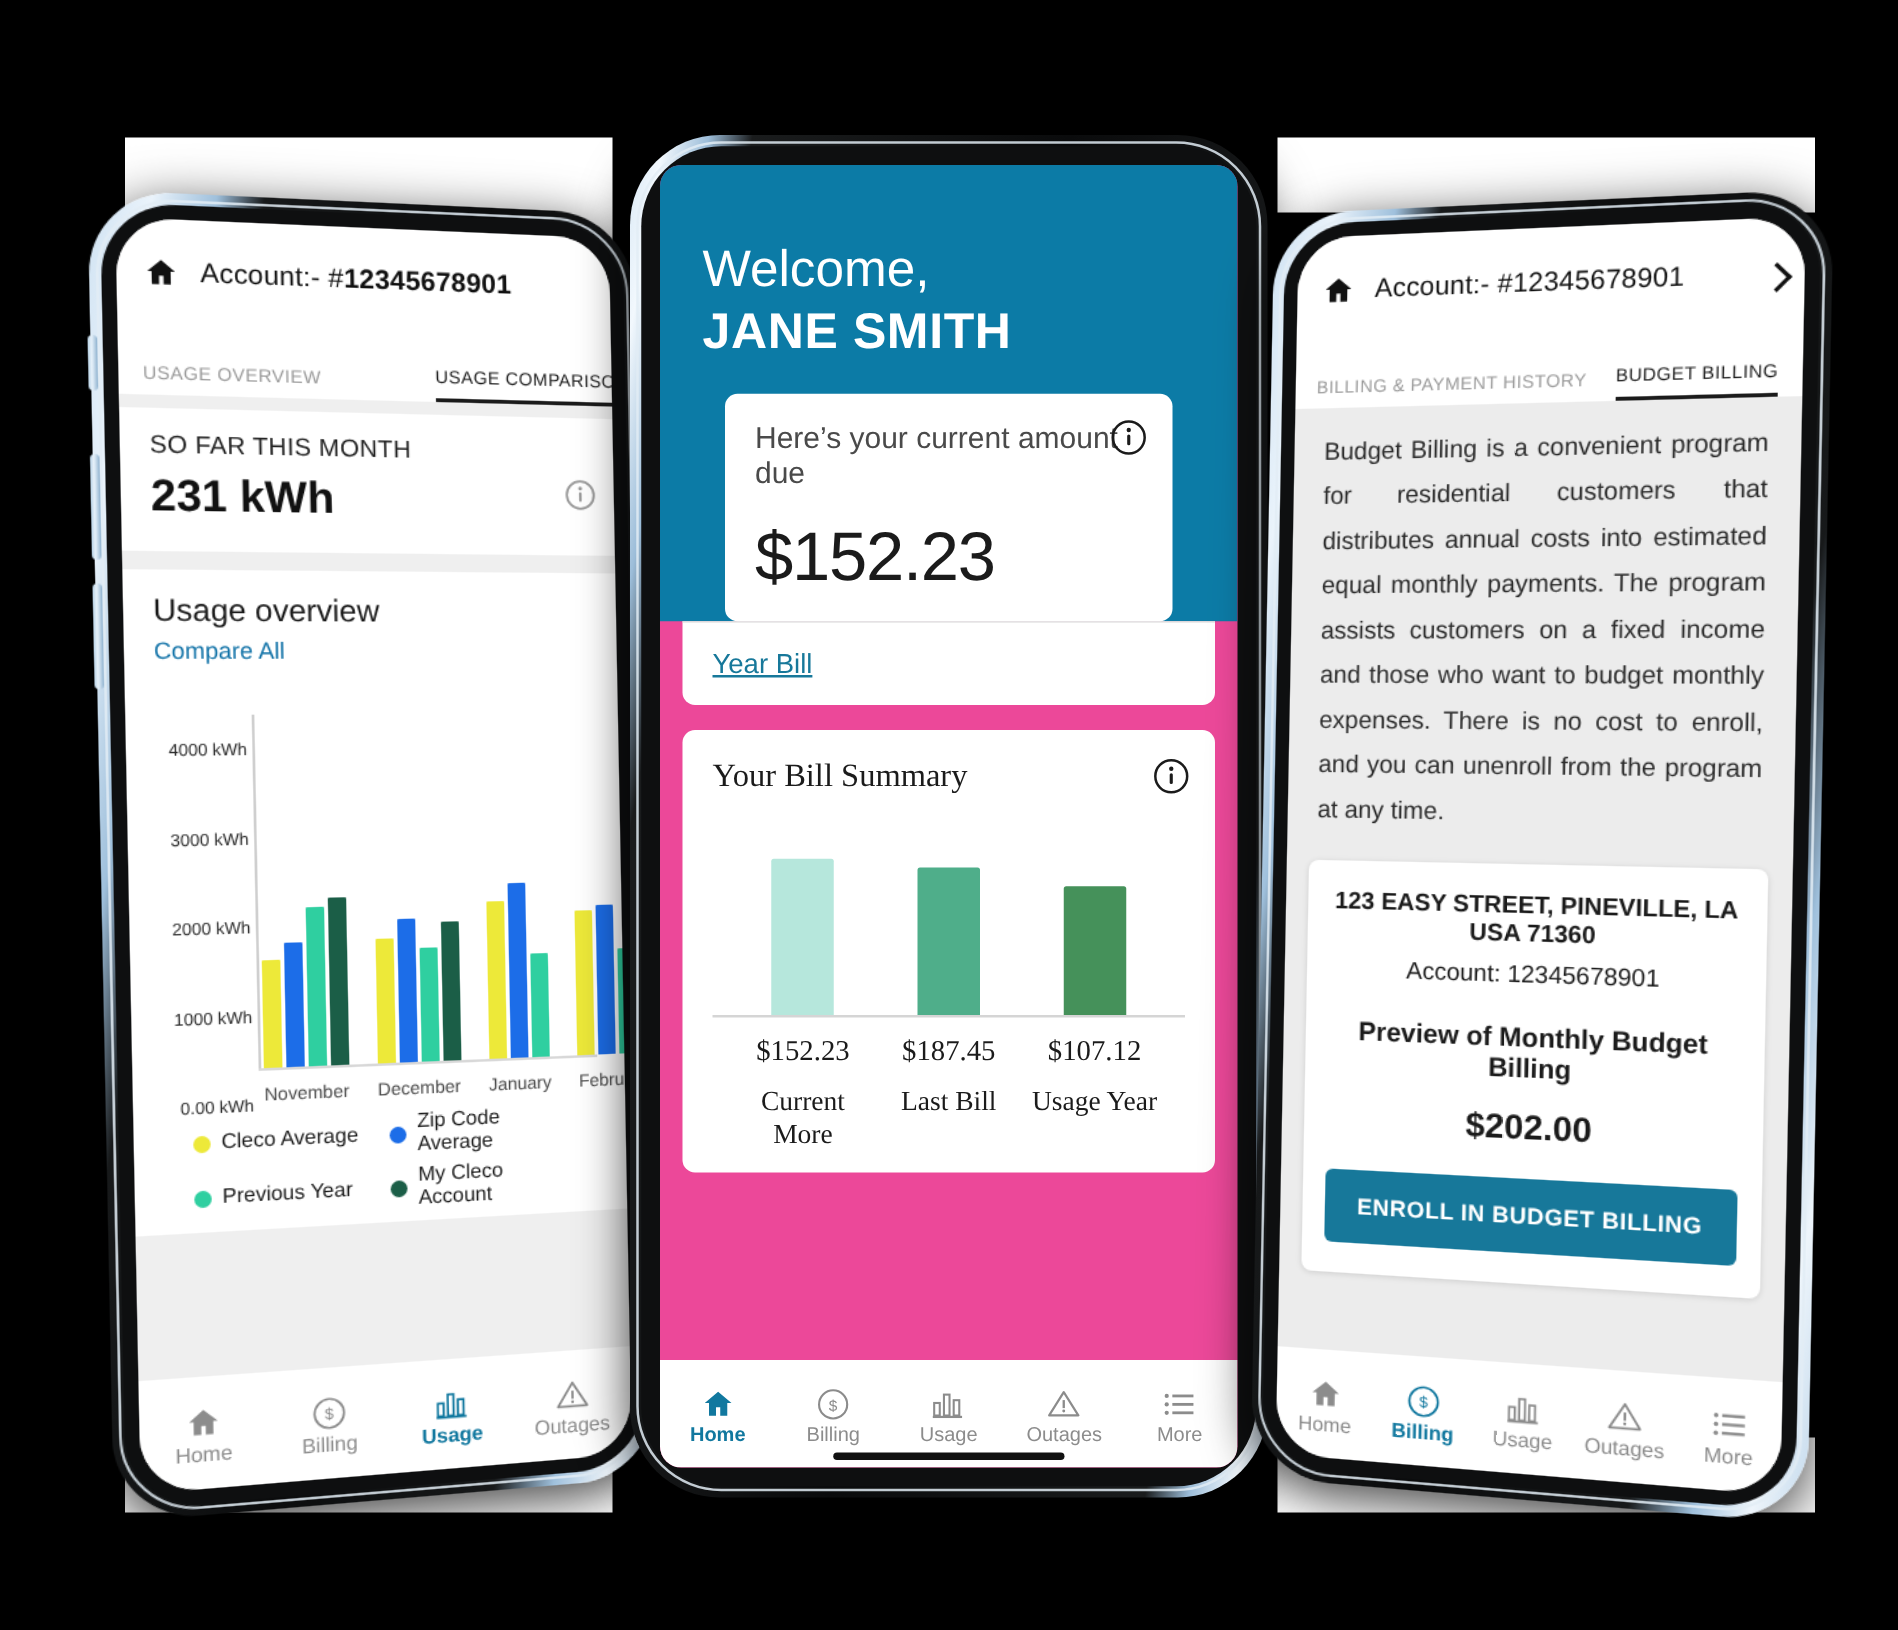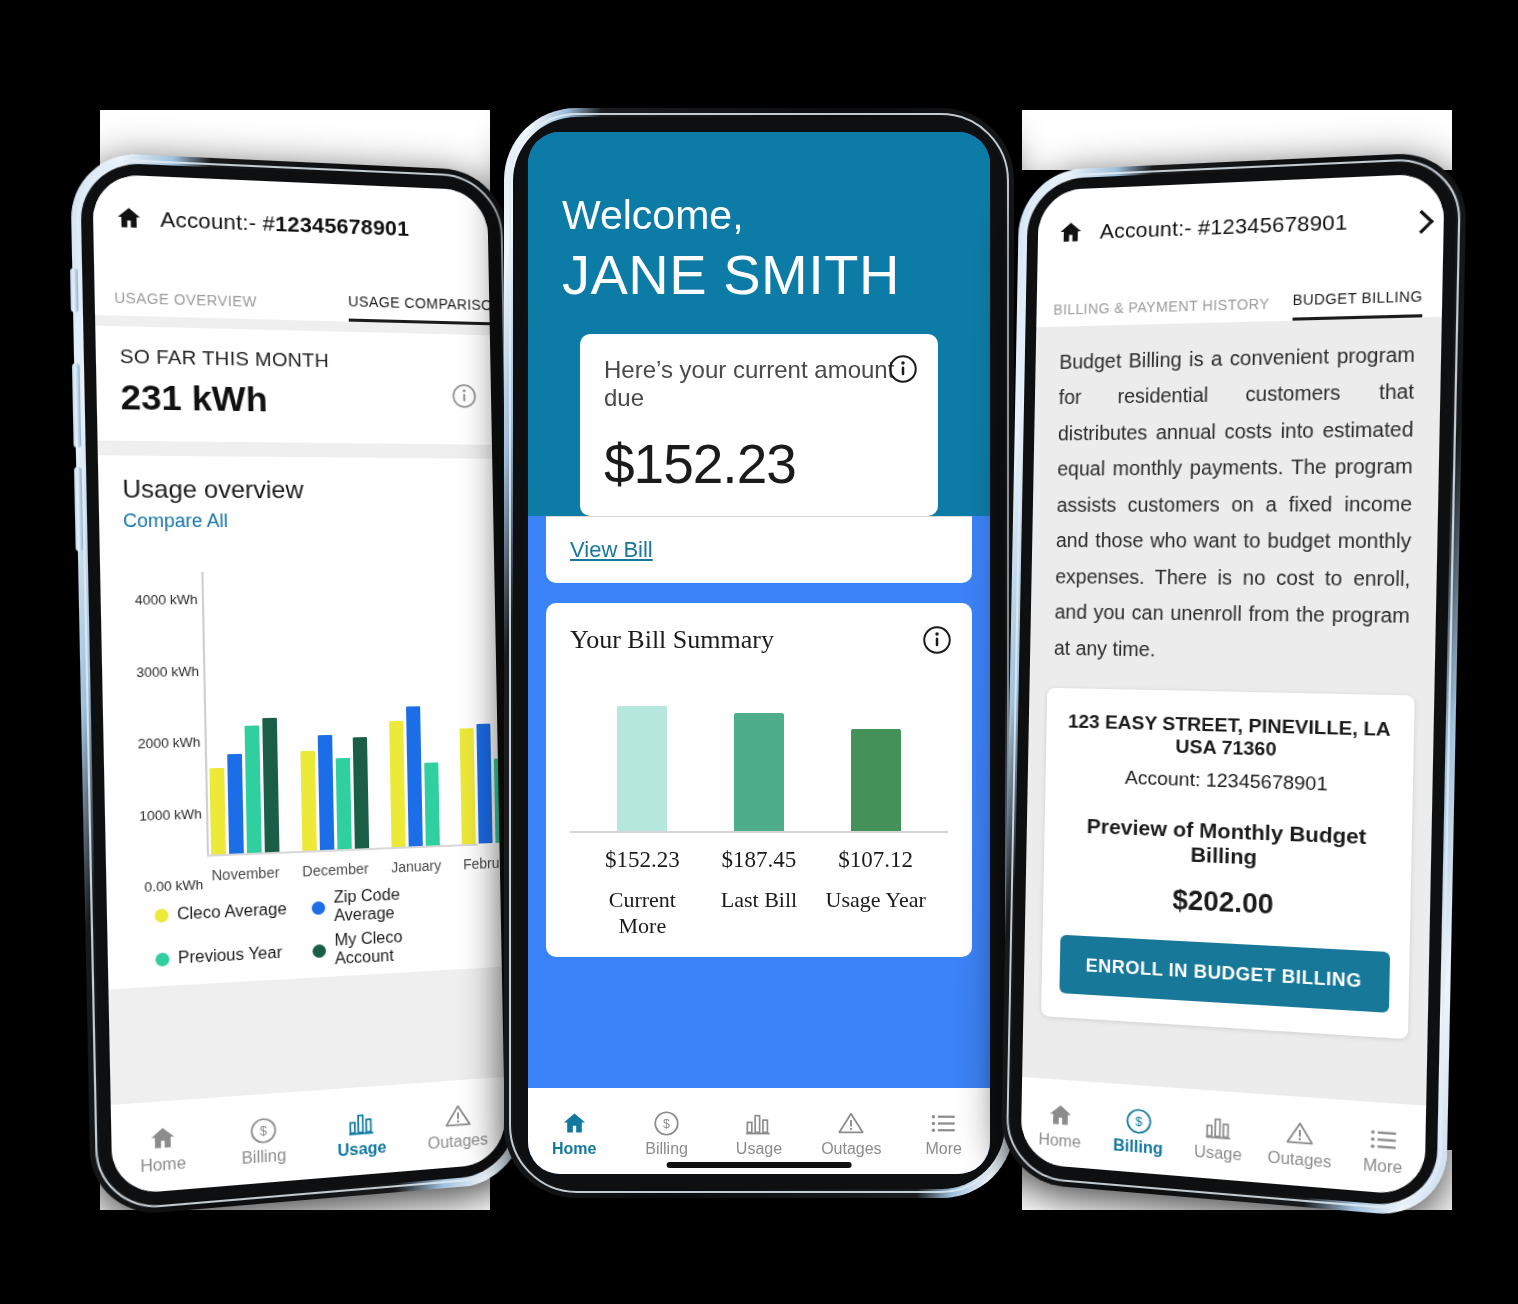--- a/index.html
+++ b/index.html
@@ -81,25 +81,25 @@
     position: absolute; bottom: 6px; left: 50%; transform: translateX(-50%);
     width: 40%; height: 6px; background: #111; border-radius: 4px;
   }
 
   
   #phone-center { left: 504px; top: 108px; width: 510px; height: 1090px; }
   #phone-center .chassis { border-radius: 72px;
     background: linear-gradient(100deg,#d7e7f4 0%,#f2f8fd 4%,#9cbdd9 9%,#1a1c1d 14%,#0a0b0c 50%,#1a1c1d 86%,#9cbdd9 91%,#f2f8fd 96%,#cadeef 100%); }
   #phone-center .chassis-inner { border-radius: 64px; }
   #phone-center .bezel-hl { border-radius: 68px; }
-  #phone-center .screen { inset: 24px; border-radius: 32px; background:#3b82f6; }
+  #phone-center .screen { inset: 24px; border-radius: 17px; background:#ec4899; }
 
   .c-hero { background: #0C7BA6; padding: 58px 34px 0; }
   .c-welcome { color:#fff; font-size: 41px; font-weight: 400; line-height: 1.25; }
-  .c-name { color:#fff; font-size: 56px; font-weight: 400; letter-spacing: .5px; line-height: 1.2; }
+  .c-name { color:#fff; font-size: 40px; font-weight: 700; letter-spacing: .5px; line-height: 1.2; }
 
   .due-card { margin: 26px 18px 0; background:#fff; border-radius: 10px; padding: 22px 24px 20px; position: relative; }
   .due-head { font-size: 24px; color:#4a4a4a; }
   .info-ico { position:absolute; right: 20px; top: 20px; }
   .due-amount { font-size: 55px; font-weight: 400; color:#1b1b1b; margin-top: 20px; letter-spacing: -1px; }
   .due-sub { font-size: 19px; color:#222; margin-top: 16px; line-height: 1.55; }
   .pay-btn {
     margin-top: 20px; width: 100%; height: 64px; border: none; border-radius: 7px;
     background:#17789A; color:#fff; font-size: 22px; font-weight: 700; letter-spacing: .6px;
     font-family: inherit; cursor: pointer;
@@ -344,21 +344,21 @@
                 <circle cx="12" cy="7.2" r="1.4" fill="#1b1b1b"></circle>
                 <rect x="11" y="10" width="2" height="7" rx="1" fill="#1b1b1b"></rect>
               </svg>
           </span>
           <div class="due-amount">$152.23</div>
         </div>
       </div>
 
       <div style="background:#fff;margin:0 18px;border-radius:0 0 10px 10px;">
         <div class="viewbill-row">
-          <span class="viewbill-link">View Bill</span>
+          <span class="viewbill-link">Year Bill</span>
         </div>
       </div>
 
       <div class="sum-card">
         <div class="sum-title">Your Bill Summary</div>
         <span class="info-ico" style="top:22px;">
           <svg viewBox="0 0 24 24" width="30" height="30">
               <circle cx="12" cy="12" r="10.2" fill="none" stroke="#1b1b1b" stroke-width="1.6"></circle>
               <circle cx="12" cy="7.2" r="1.4" fill="#1b1b1b"></circle>
               <rect x="11" y="10" width="2" height="7" rx="1" fill="#1b1b1b"></rect>

